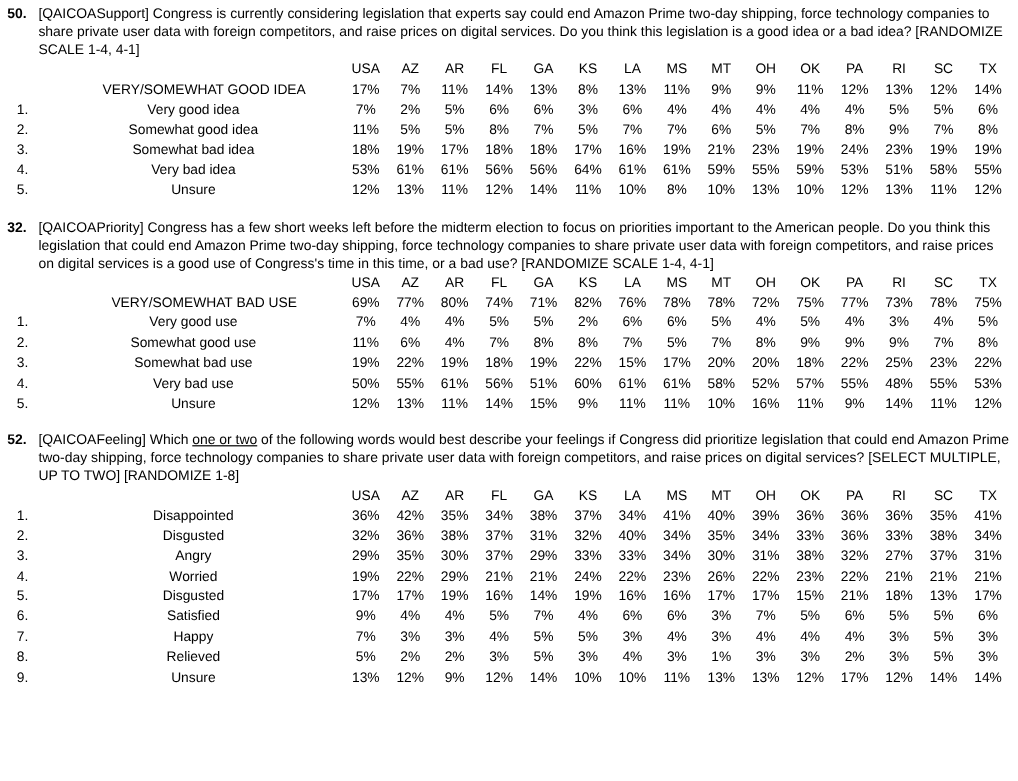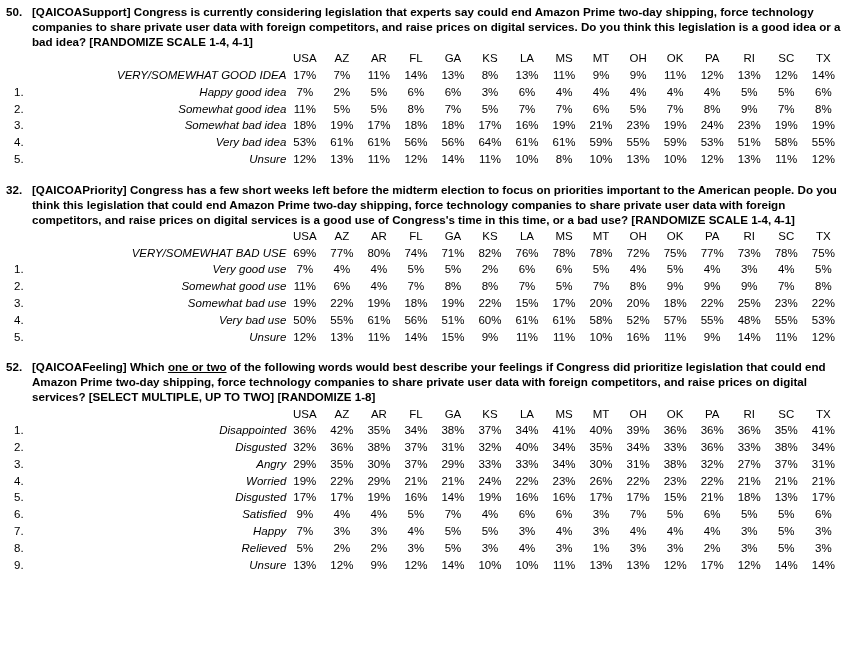--- a/index.html
+++ b/index.html
@@ -33,21 +33,21 @@
     font-size: 11.6px;
   }
   .qnum {
     width: 26px;
     flex: 0 0 26px;
     text-align: left;
     font-weight: bold;
   }
   .qtext {
     flex: 1 1 auto;
-    font-weight: bold;
+    font-weight: normal;
   }
   .underline-u {
     text-decoration: underline;
   }
   table.grid {
     border-collapse: collapse;
     width: 100%;
     table-layout: fixed;
     margin-top: 1px;
   }
@@ -59,24 +59,23 @@
     vertical-align: bottom;
   }
   .c-num {
     width: 26px;
     text-align: left;
     padding-left: 8px !important;
     box-sizing: border-box;
   }
   .c-label {
     width: 250px;
-    text-align: right;
+    text-align: center;
     padding-left: 4px !important;
     white-space: nowrap;
-    font-style: italic;
   }
   .c-val {
     width: 37px;
     text-align: center;
   }
   th.c-val {
     font-weight: bold;
     font-size: 11.5px;
   }
   tr.summary td {
@@ -134,21 +133,21 @@
         <td class="c-val">9%</td>
         <td class="c-val">9%</td>
         <td class="c-val">11%</td>
         <td class="c-val">12%</td>
         <td class="c-val">13%</td>
         <td class="c-val">12%</td>
         <td class="c-val">14%</td>
       </tr>
       <tr>
         <td class="c-num">1.</td>
-        <td class="c-label">Happy good idea</td>
+        <td class="c-label">Very good idea</td>
         <td class="c-val">7%</td>
         <td class="c-val">2%</td>
         <td class="c-val">5%</td>
         <td class="c-val">6%</td>
         <td class="c-val">6%</td>
         <td class="c-val">3%</td>
         <td class="c-val">6%</td>
         <td class="c-val">4%</td>
         <td class="c-val">4%</td>
         <td class="c-val">4%</td>

